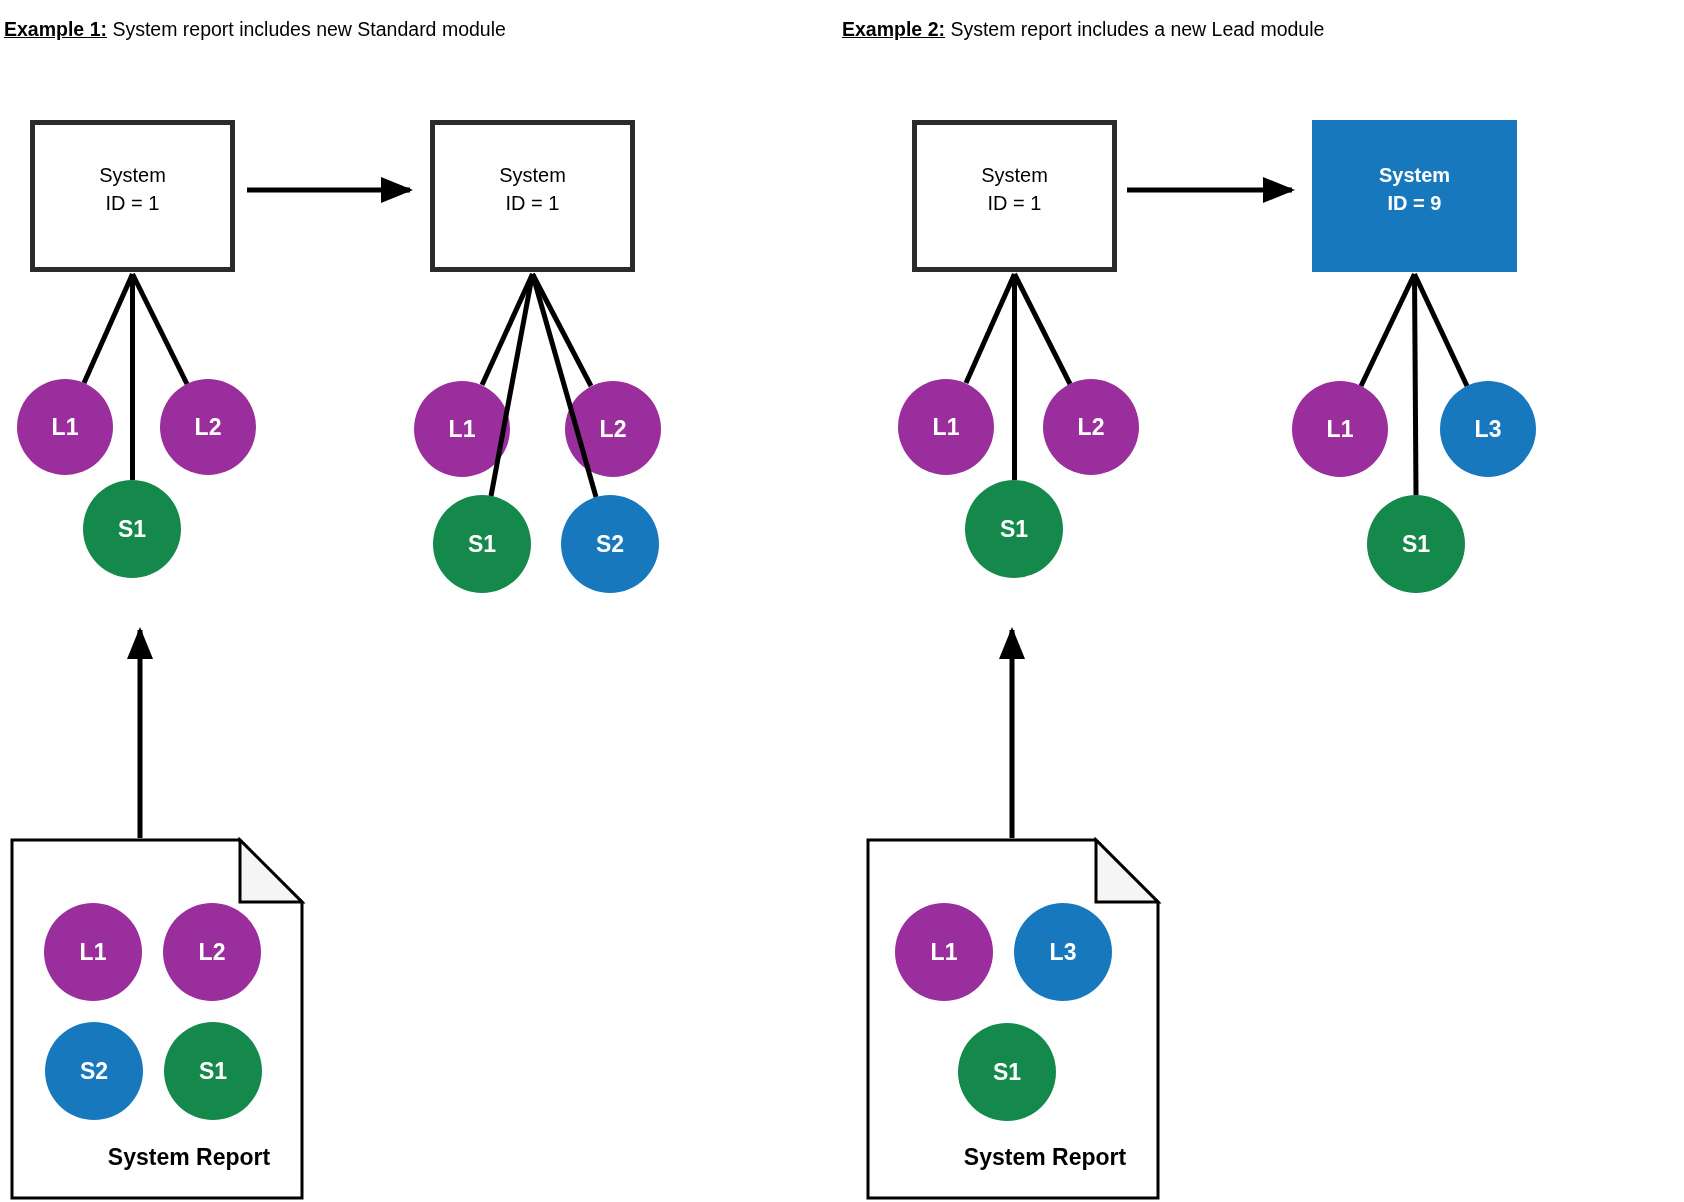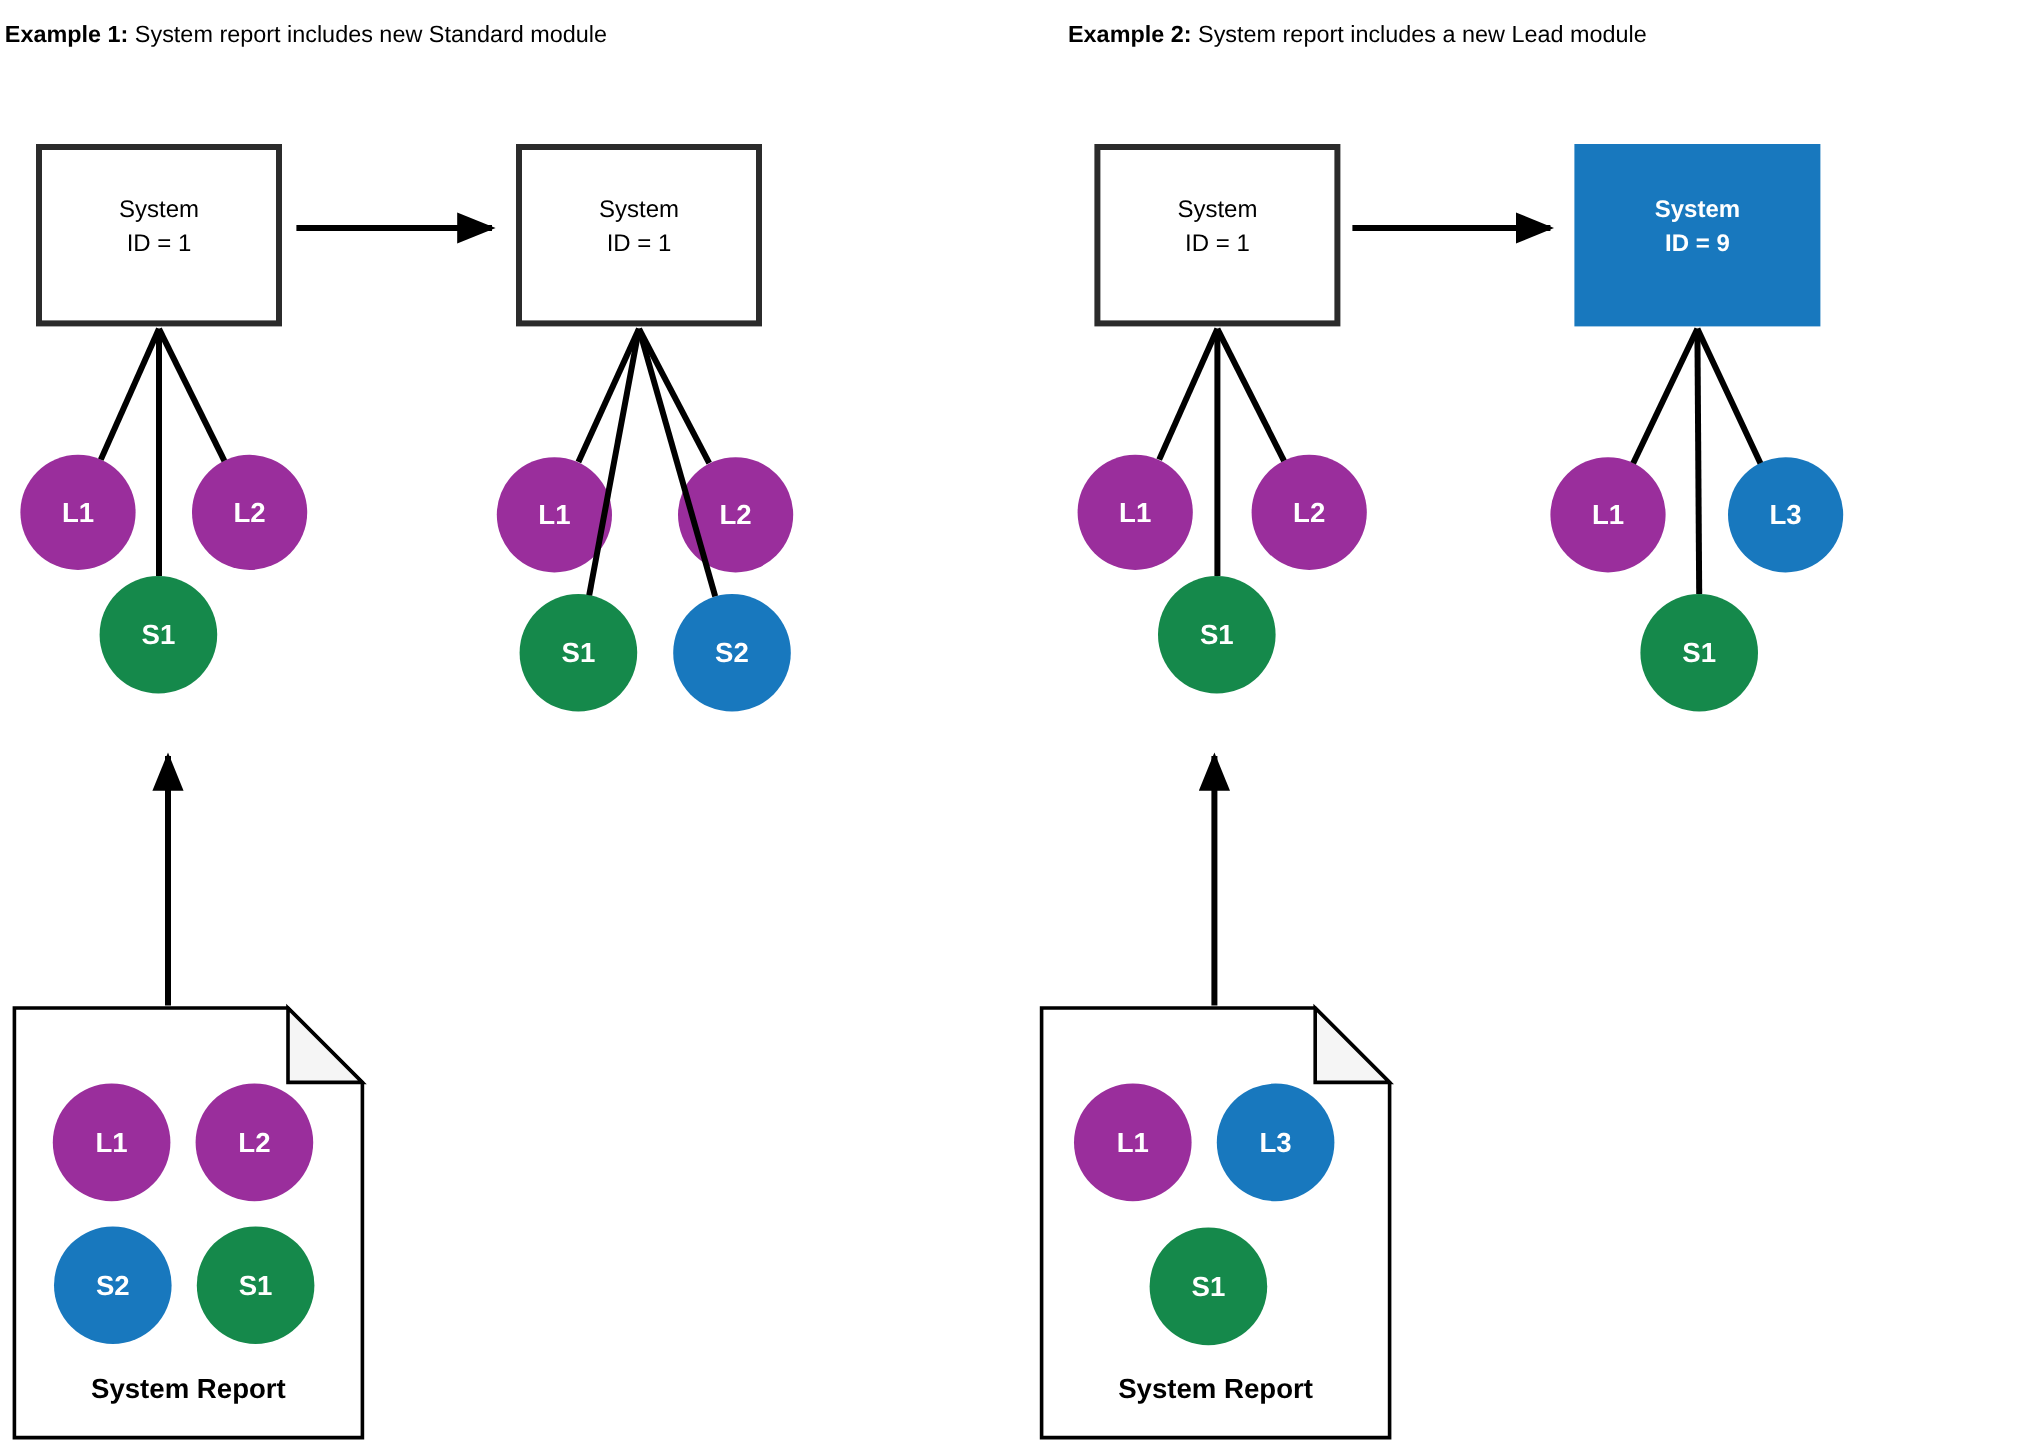--- a/index.html
+++ b/index.html
@@ -1,31 +1,31 @@
 <!DOCTYPE html>
 <html><head>
 <meta charset="utf-8">
 <style>
   html,body{margin:0;padding:0;background:#fff;}
   .canvas{position:relative;width:1684px;height:1202px;background:#ffffff;
           font-family:"Liberation Sans",sans-serif;overflow:hidden;}
   svg.bg{position:absolute;left:0;top:0;}
   .title{position:absolute;top:18px;font-size:19.5px;color:#000;white-space:nowrap;}
-  .title .b{font-weight:bold;}
+  .title .b{font-weight:bold;text-decoration:underline;}
   .sysbox{position:absolute;width:205px;height:152px;box-sizing:border-box;
           border:5px solid #2b2b2b;background:#fff;display:flex;flex-direction:column;
           align-items:center;justify-content:center;padding-bottom:14px;
           font-size:20px;line-height:28px;color:#000;text-align:center;}
   .sysbox.filled{border:none;color:#fff;font-weight:bold;}
   .circle{position:absolute;border-radius:50%;display:flex;align-items:center;
           justify-content:center;color:#fff;font-weight:bold;font-size:23px;}
   .circle.l{width:96px;height:96px;}
   .circle.s{width:98px;height:98px;}
   .report-label{position:absolute;width:290px;text-align:center;font-weight:bold;
-          font-size:23px;color:#000;}
+          font-size:23px;color:#000;padding-left:32px;}
 </style>
 </head>
 <body>
 
 <div class="canvas">
 
   <svg class="bg" width="1684" height="1202" viewBox="0 0 1684 1202">
     <defs>
       <marker id="ah" markerUnits="userSpaceOnUse" markerWidth="32" markerHeight="26" refX="29" refY="13" orient="auto">
         <path d="M0,0 L32,13 L0,26 Z" fill="#000"></path>
@@ -42,21 +42,21 @@
     </g>
 
     <path d="M247,190 L410,190" stroke="#000" stroke-width="5" marker-end="url(#ah)"></path>
     <path d="M1127,190 L1292,190" stroke="#000" stroke-width="5" marker-end="url(#ah)"></path>
 
     <path d="M140,838 L140,630" stroke="#000" stroke-width="5" marker-end="url(#ah)"></path>
     <path d="M1012,838 L1012,630" stroke="#000" stroke-width="5" marker-end="url(#ah)"></path>
   </svg>
 
   <div class="title" style="left:4px;"><span class="b">Example 1:</span><span> System report includes new Standard module</span></div>
-  <div class="title" style="left:890px;"><span class="b">Example 2:</span><span> System report includes a new Lead module</span></div>
+  <div class="title" style="left:842px;"><span class="b">Example 2:</span><span> System report includes a new Lead module</span></div>
 
   <div class="sysbox" style="left:30px;top:120px;">
     <span>System</span>
     <span>ID = 1</span>
   </div>
   <div class="sysbox" style="left:430px;top:120px;">
     <span>System</span>
     <span>ID = 1</span>
   </div>
   <div class="sysbox" style="left:912px;top:120px;">

